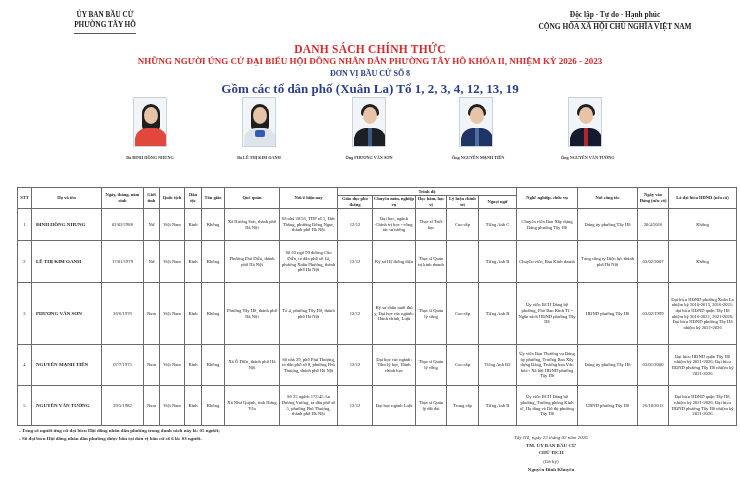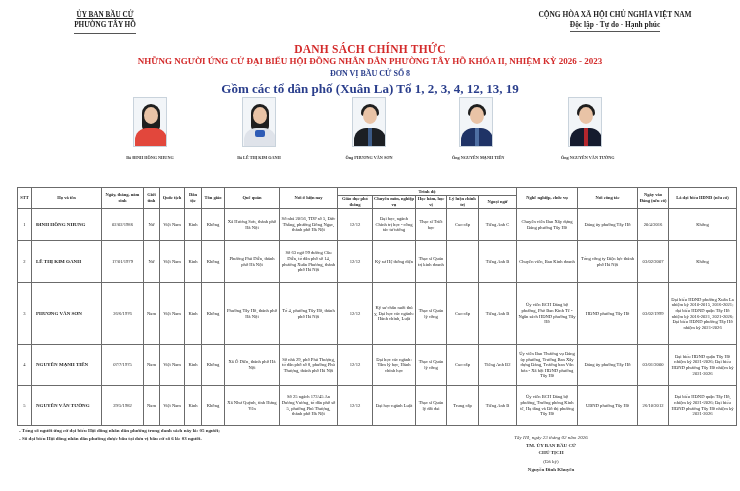--- a/index.html
+++ b/index.html
@@ -1,19 +1,19 @@
 <!DOCTYPE html>
 <html><head>
 <meta charset="utf-8">
 <style>
   * { box-sizing: border-box; margin: 0; padding: 0; }
   html, body { width: 740px; height: 491px; background: #ffffff; overflow: hidden; }
   body { font-family: "Liberation Serif", "DejaVu Serif", serif; color: #1a1a1a; position: relative; }
 
-  .hdr-left { position: absolute; left: 30px; top: 10px; width: 150px; text-align: center; font-weight: bold; font-size: 7.2px; line-height: 10px; color: #222; text-decoration: underline; }
+  .hdr-left { position: absolute; left: 30px; top: 10px; width: 150px; text-align: center; font-weight: bold; font-size: 7.2px; line-height: 10px; color: #222; }
   .hdr-left .u { display: inline-block; border-bottom: 0.8px solid #555; padding-bottom: 3px; }
   .hdr-right { position: absolute; left: 500px; top: 10px; width: 230px; text-align: center; font-weight: bold; font-size: 7.4px; line-height: 10px; color: #222; }
   .hdr-right .u { display: inline-block; border-bottom: 0.8px solid #555; padding-bottom: 1px; }
 
   .title { position: absolute; left: 0; width: 740px; text-align: center; font-weight: bold; }
   .t1 { top: 43px; font-size: 11.5px; color: #d32a2a; letter-spacing: 0.2px; }
   .t2 { top: 56px; font-size: 9px; color: #d32a2a; }
   .t3 { top: 69px; font-size: 8px; color: #2a3e8c; }
   .t4 { top: 81px; font-size: 13px; color: #2a3e8c; }
 
@@ -48,22 +48,22 @@
   .sign .person { margin-top: 1px; }
 </style>
 </head>
 <body>
 
 <div class="hdr-left">
   <div>ỦY BAN BẦU CỬ</div>
   <div><span class="u">PHƯỜNG TÂY HỒ</span></div>
 </div>
 <div class="hdr-right">
+  <div><span class="u">Độc lập - Tự do - Hạnh phúc</span></div>
   <div>CỘNG HÒA XÃ HỘI CHỦ NGHĨA VIỆT NAM</div>
-  <div><span class="u">Độc lập - Tự do - Hạnh phúc</span></div>
 </div>
 
 <div class="title t1">DANH SÁCH CHÍNH THỨC</div>
 <div class="title t2">NHỮNG NGƯỜI ỨNG CỬ ĐẠI BIỂU HỘI ĐỒNG NHÂN DÂN PHƯỜNG TÂY HỒ KHÓA II, NHIỆM KỲ 2026 - 2023</div>
 <div class="title t3">ĐƠN VỊ BẦU CỬ SỐ 8</div>
 <div class="title t4">Gồm các tổ dân phố (Xuân La) Tổ 1, 2, 3, 4, 12, 13, 19</div>
 
 <div class="photos">
   <div class="photo" style="left:126px;">
     <div class="frame">

